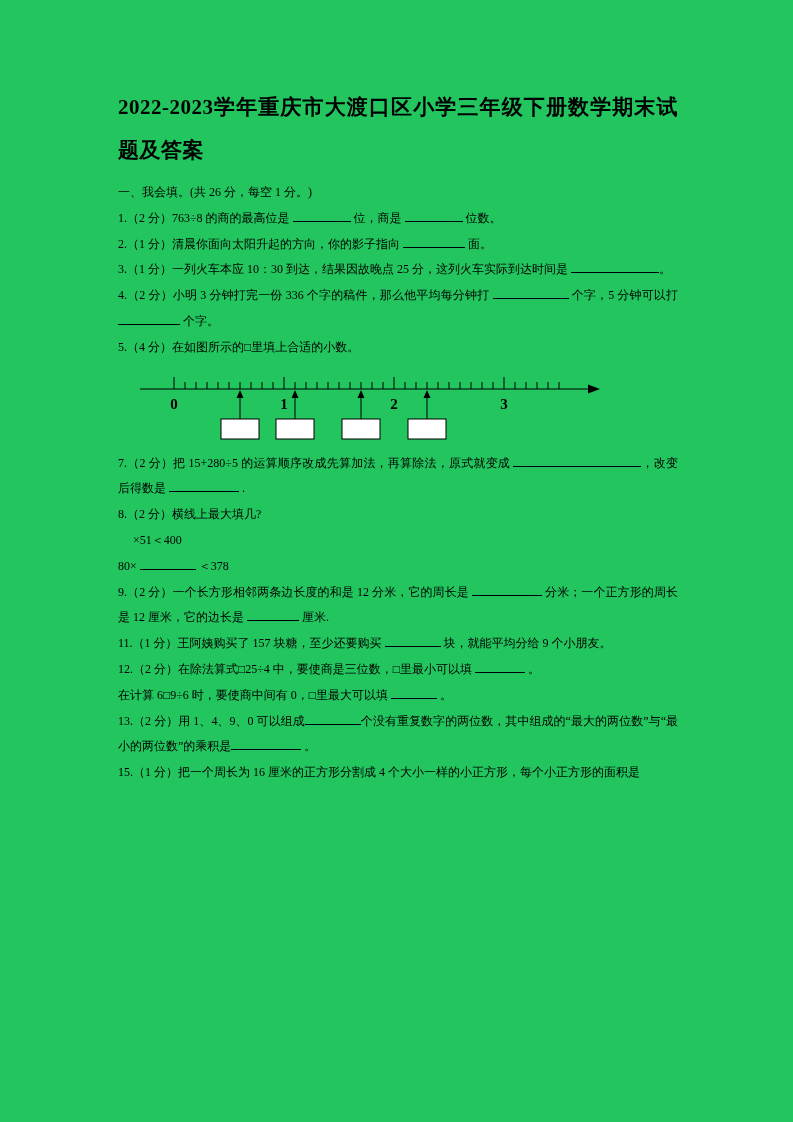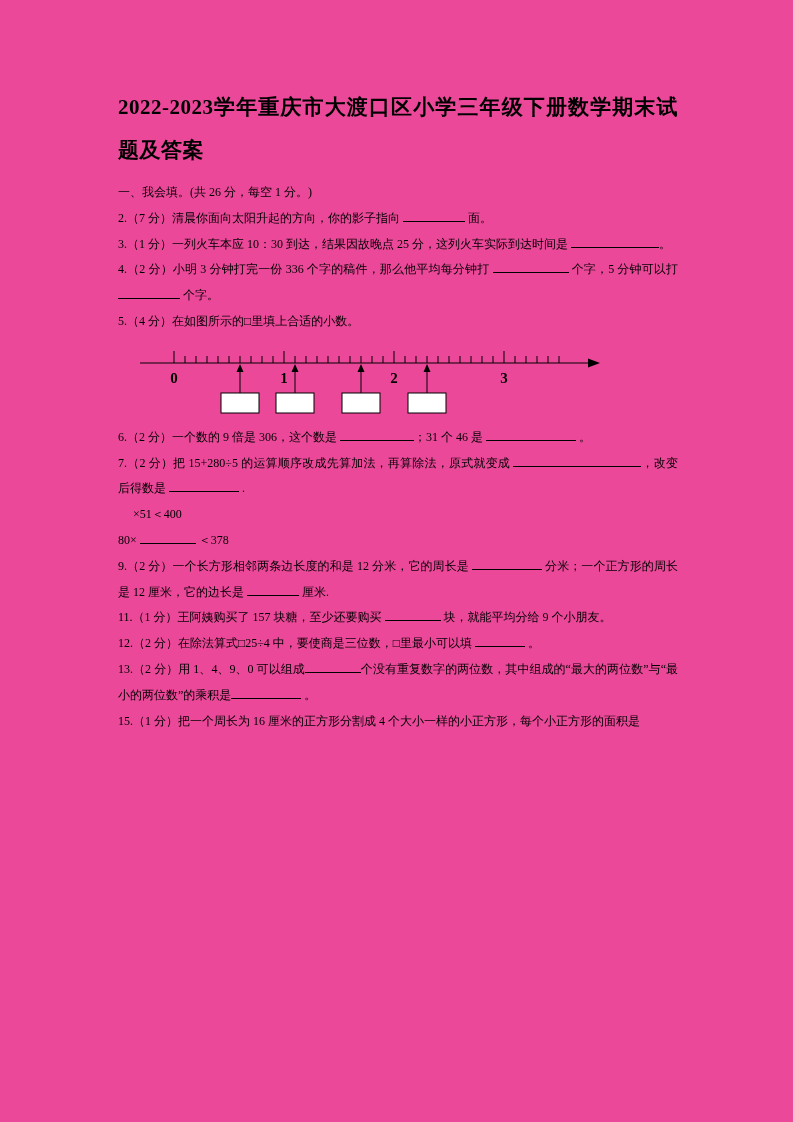--- a/index.html
+++ b/index.html
@@ -1,21 +1,21 @@
 <!DOCTYPE html>
 <html><head>
 <meta charset="utf-8">
 <style>
   * { box-sizing: border-box; }
   html, body { margin: 0; padding: 0; background: #ffffff; }
   .page {
     position: relative;
     width: 793px;
     height: 1122px;
-    background: #ec4899;
+    background: #22c55e;
     overflow: hidden;
     font-family: "Liberation Serif", "DejaVu Serif", serif;
     color: #000000;
   }
   .content {
     position: absolute;
     left: 118px;
     top: 86px;
     width: 560px;
   }
@@ -46,21 +46,22 @@
   .figure svg { display: block; }
 </style>
 </head>
 <body>
 
 <div class="page">
   <div class="content">
     <h1 class="title">2022-2023学年重庆市大渡口区小学三年级下册数学期末试题及答案</h1>
     <p class="section">一、我会填。(共 26 分，每空 1 分。)</p>
     <div>
-        <p class="question"><span>2.（7 分）清晨你面向太阳升起的方向，你的影子指向 </span><span class="blank" style="width: 62px;"></span><span> 面。</span></p>
+        <p class="question"><span>1.（2 分）763÷8 的商的最高位是 </span><span class="blank" style="width: 58px;"></span><span> 位，商是 </span><span class="blank" style="width: 58px;"></span><span> 位数。</span></p>
+        <p class="question"><span>2.（1 分）清晨你面向太阳升起的方向，你的影子指向 </span><span class="blank" style="width: 62px;"></span><span> 面。</span></p>
         <p class="question"><span>3.（1 分）一列火车本应 10：30 到达，结果因故晚点 25 分，这列火车实际到达时间是 </span><span class="blank" style="width: 88px;"></span><span>。</span></p>
         <p class="question"><span>4.（2 分）小明 3 分钟打完一份 336 个字的稿件，那么他平均每分钟打 </span><span class="blank" style="width: 76px;"></span><span> 个字，5 分钟可以打 </span><span class="blank" style="width: 62px;"></span><span> 个字。</span></p>
         <p class="question"><span>5.（4 分）在如图所示的□里填上合适的小数。</span></p>
       </div>
     <div class="figure">
         <svg width="470" height="76" viewBox="0 0 470 76" xmlns="http://www.w3.org/2000/svg">
           <line x1="4" y1="20" x2="452" y2="20" stroke="#000" stroke-width="1"></line>
           <polygon points="452,15.5 464,20 452,24.5" fill="#000"></polygon>
           <line x1="38" y1="8" x2="38" y2="20" stroke="#000" stroke-width="1"></line>
           <line x1="49" y1="13" x2="49" y2="20" stroke="#000" stroke-width="1"></line>
@@ -110,24 +111,25 @@
           <rect x="140" y="50" width="38" height="20" fill="#fff" stroke="#000" stroke-width="1"></rect>
           <line x1="225" y1="27" x2="225" y2="50" stroke="#000" stroke-width="1"></line>
           <polygon points="221.5,29 225,21 228.5,29" fill="#000"></polygon>
           <rect x="206" y="50" width="38" height="20" fill="#fff" stroke="#000" stroke-width="1"></rect>
           <line x1="291" y1="27" x2="291" y2="50" stroke="#000" stroke-width="1"></line>
           <polygon points="287.5,29 291,21 294.5,29" fill="#000"></polygon>
           <rect x="272" y="50" width="38" height="20" fill="#fff" stroke="#000" stroke-width="1"></rect>
         </svg>
       </div>
     <div>
-        <p class="question"><span>6.（2 分）一个数的 9 倍是 306，这个数是 </span><span class="blank" style="width: 74px;"></span><span>；31 个 46 是 </span><span class="blank" style="width: 90px;"></span><span> 。</span></p>
         <p class="question"><span>7.（2 分）把 15+280÷5 的运算顺序改成先算加法，再算除法，原式就变成 </span><span class="blank" style="width: 128px;"></span><span>，改变后得数是 </span><span class="blank" style="width: 70px;"></span><span> .</span></p>
+        <p class="question"><span>8.（2 分）横线上最大填几?</span></p>
         <p class="question indent"><span>×51＜400</span></p>
         <p class="question"><span>80× </span><span class="blank" style="width: 56px;"></span><span> ＜378</span></p>
         <p class="question"><span>9.（2 分）一个长方形相邻两条边长度的和是 12 分米，它的周长是 </span><span class="blank" style="width: 70px;"></span><span> 分米；一个正方形的周长是 12 厘米，它的边长是 </span><span class="blank" style="width: 52px;"></span><span> 厘米.</span></p>
         <p class="question"><span>11.（1 分）王阿姨购买了 157 块糖，至少还要购买 </span><span class="blank" style="width: 56px;"></span><span> 块，就能平均分给 9 个小朋友。</span></p>
         <p class="question"><span>12.（2 分）在除法算式□25÷4 中，要使商是三位数，□里最小可以填 </span><span class="blank" style="width: 50px;"></span><span> 。</span></p>
+        <p class="question"><span>在计算 6□9÷6 时，要使商中间有 0，□里最大可以填 </span><span class="blank" style="width: 46px;"></span><span> 。</span></p>
         <p class="question"><span>13.（2 分）用 1、4、9、0 可以组成</span><span class="blank" style="width: 56px;"></span><span>个没有重复数字的两位数，其中组成的“最大的两位数”与“最小的两位数”的乘积是</span><span class="blank" style="width: 70px;"></span><span> 。</span></p>
         <p class="question"><span>15.（1 分）把一个周长为 16 厘米的正方形分割成 4 个大小一样的小正方形，每个小正方形的面积是 </span></p>
       </div>
   </div>
 </div>
 
 </body></html>

